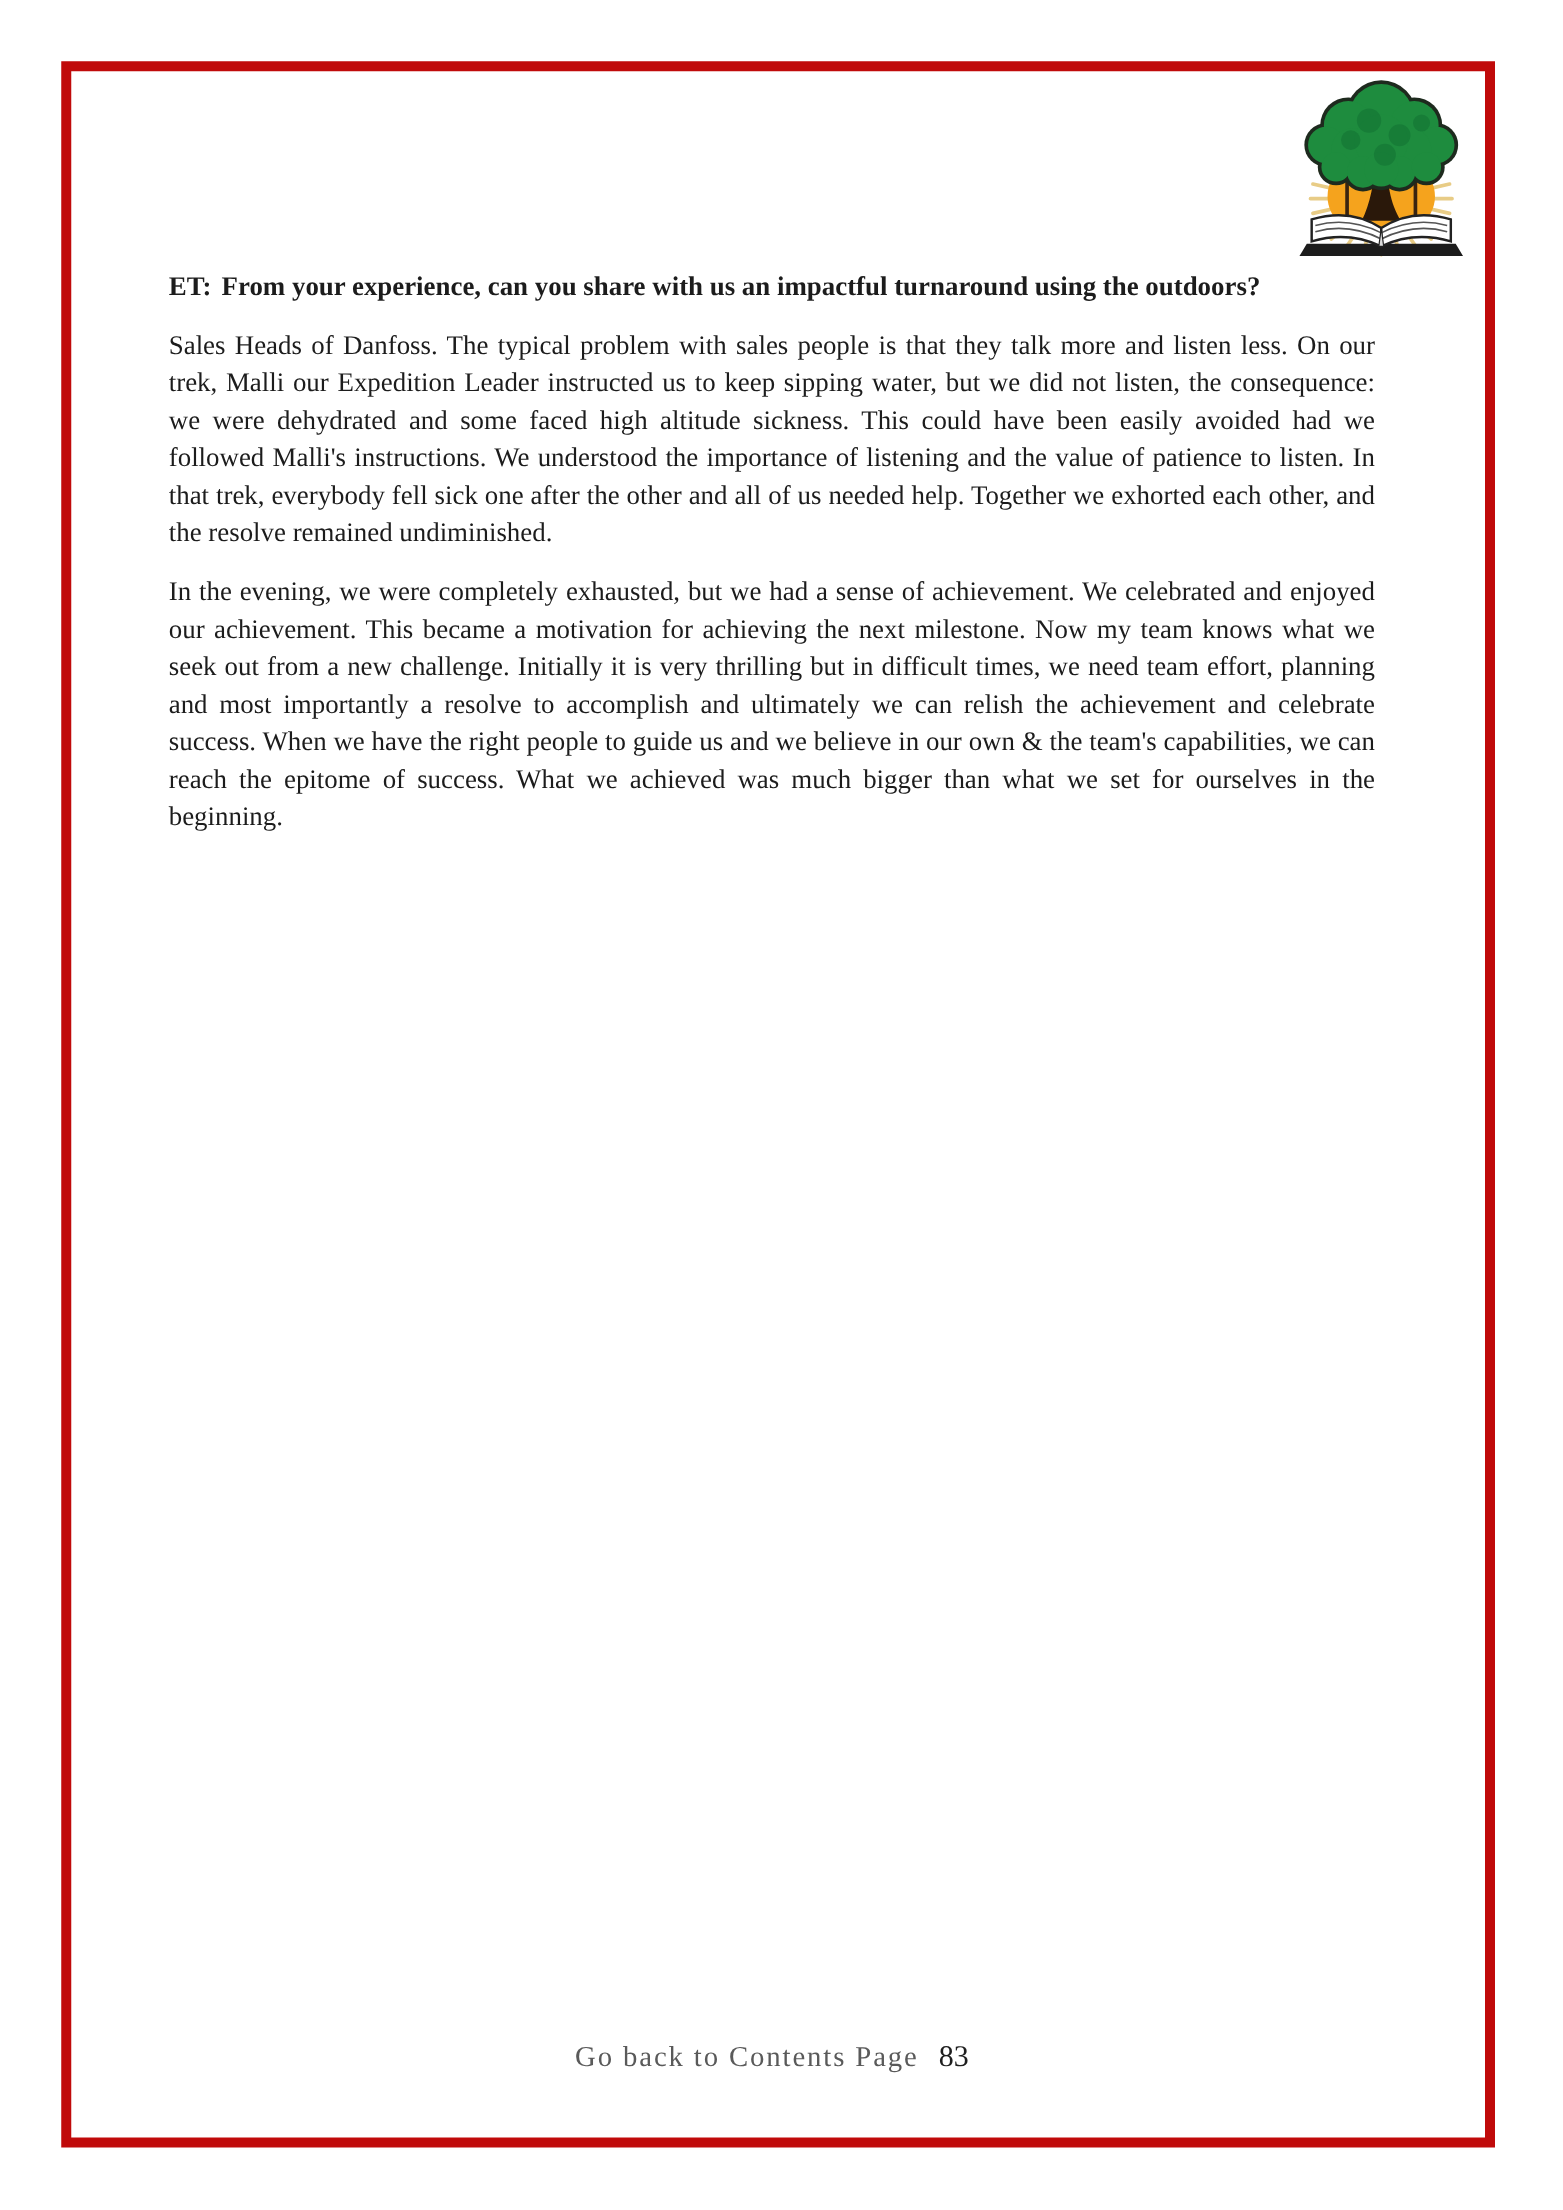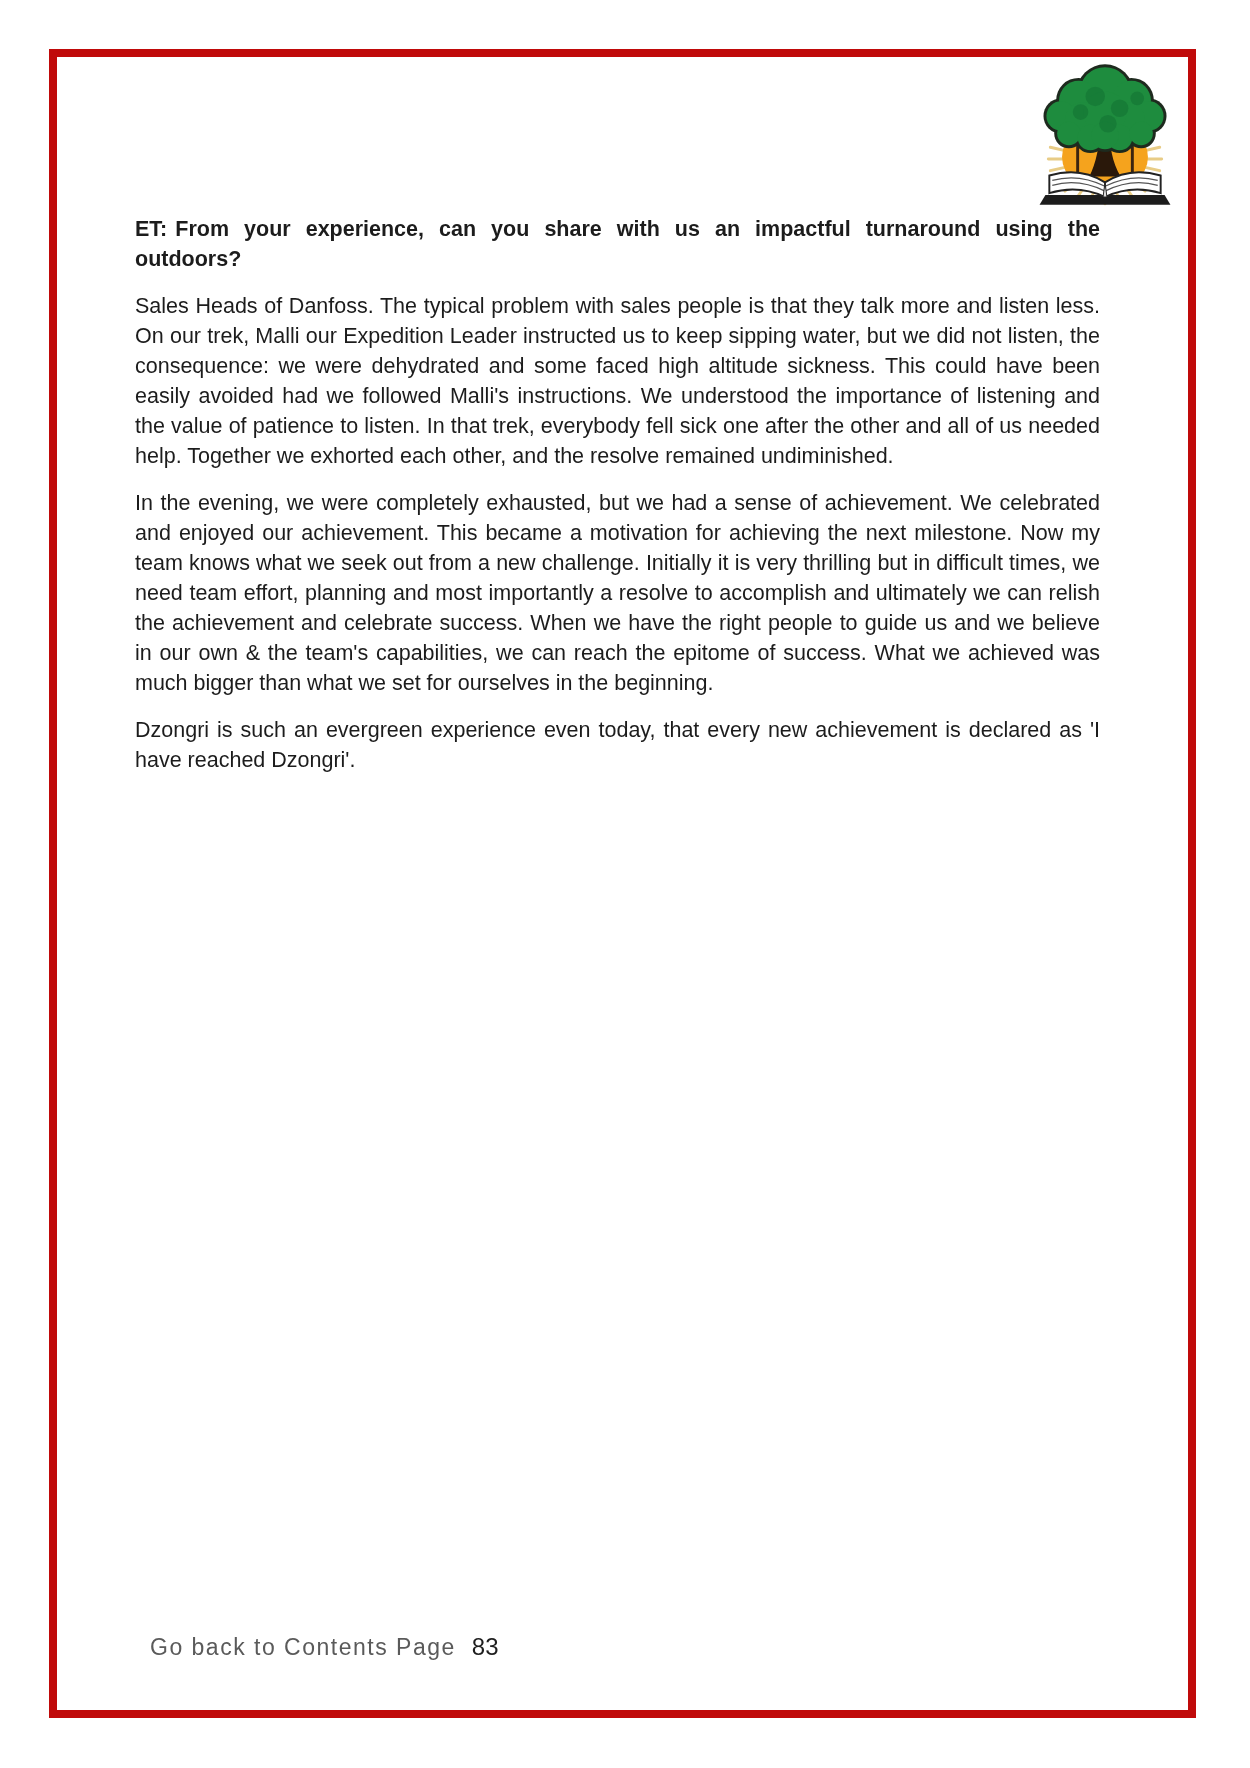--- a/index.html
+++ b/index.html
@@ -1,21 +1,21 @@
 <!DOCTYPE html>
 <html><head>
 <meta charset="utf-8">
 <style>
   html, body { margin: 0; padding: 0; background: #ffffff; }
   .page {
     position: relative;
     width: 1250px;
     height: 1768px;
     background: #ffffff;
-    font-family: Liberation Sans, sans-serif;
+    font-family: Liberation Serif, serif;
     color: #1c1c1c;
     overflow: hidden;
   }
   .red-frame {
     position: absolute;
     left: 49px;
     top: 49px;
     width: 1147px;
     height: 1669px;
     border: 8px solid #c00a0a;
@@ -35,24 +35,24 @@
     width: 965px;
     font-size: 21.5px;
     line-height: 30px;
     text-align: justify;
   }
   .content p { margin: 0 0 17px 0; }
   .question { font-weight: bold; }
   .speaker { font-weight: bold; margin-right: 8px; }
   .footer {
     position: absolute;
-    left: 150px;
+    left: 135px;
     top: 1633px;
     width: 965px;
-    text-align: left;
+    text-align: center;
     white-space: nowrap;
   }
   .footer-link {
     font-size: 23px;
     color: #5a5a5a;
     letter-spacing: 1.5px;
     text-decoration: none;
     cursor: pointer;
   }
   .page-number {
@@ -160,20 +160,19 @@
       <path d="M85,126 L83,141 L87,141 Z" fill="#dddddd" stroke="#222222" stroke-width="1"></path>
     </g>
   </svg>
 
   <div class="content">
     <p class="question">
       <span class="speaker">ET:</span><span>From your experience, can you share with us an impactful turnaround using the outdoors?</span>
     </p>
     <p>Sales Heads of Danfoss. The typical problem with sales people is that they talk more and listen less. On our trek, Malli our Expedition Leader instructed us to keep sipping water, but we did not listen, the consequence: we were dehydrated and some faced high altitude sickness. This could have been easily avoided had we followed Malli's instructions. We understood the importance of listening and the value of patience to listen. In that trek, everybody fell sick one after the other and all of us needed help. Together we exhorted each other, and the resolve remained undiminished.</p>
     <p>In the evening, we were completely exhausted, but we had a sense of achievement. We celebrated and enjoyed our achievement. This became a motivation for achieving the next milestone. Now my team knows what we seek out from a new challenge. Initially it is very thrilling but in difficult times, we need team effort, planning and most importantly a resolve to accomplish and ultimately we can relish the achievement and celebrate success. When we have the right people to guide us and we believe in our own &amp; the team's capabilities, we can reach the epitome of success. What we achieved was much bigger than what we set for ourselves in the beginning.</p>
-    <p>Dzongri is such an evergreen experience even today, that every new achievement is declared as 'I have reached Dzongri'.</p>
   </div>
 
   <div class="footer">
     <a class="footer-link">Go back to Contents Page</a><span class="page-number">83</span>
   </div>
 
 </div>
 
 </body></html>

